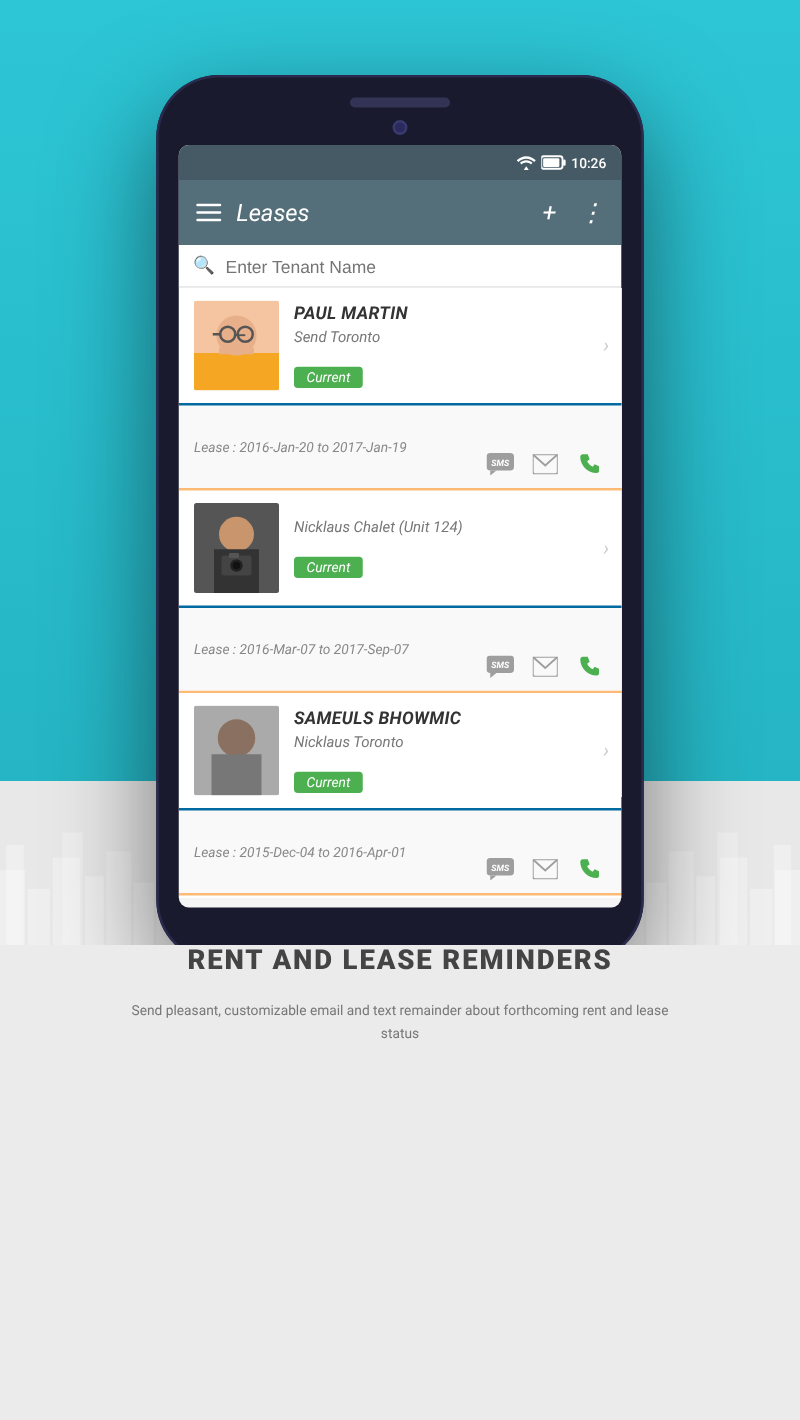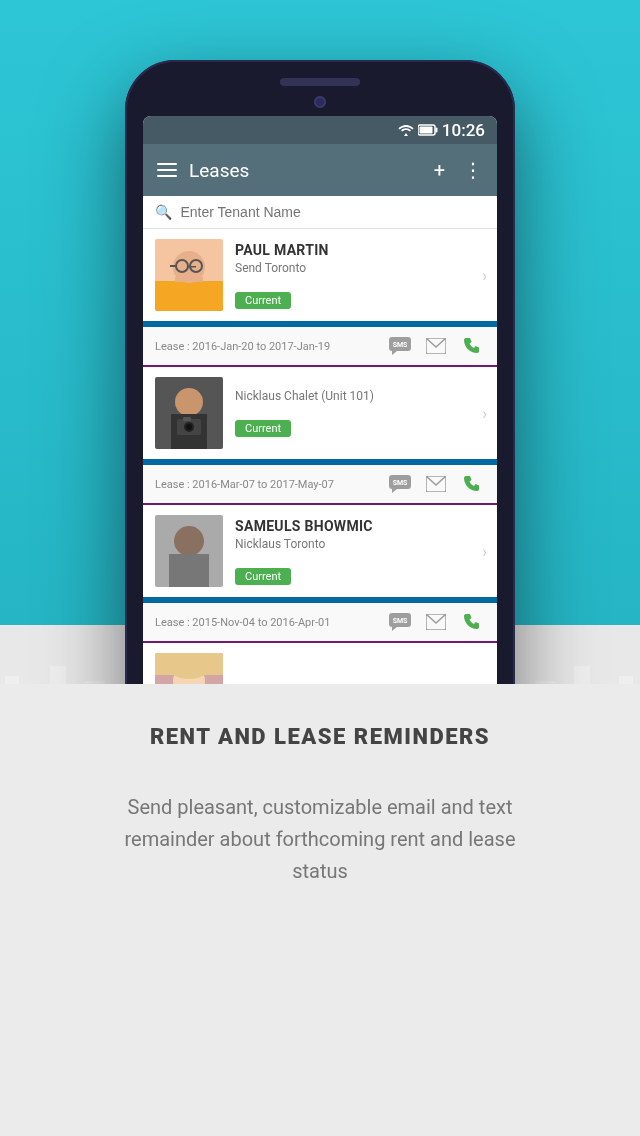--- a/index.html
+++ b/index.html
@@ -72,32 +72,33 @@
 
     .status-icons {
       display: flex;
       align-items: center;
       gap: 4px;
       margin-left: auto;
     }
 
     .status-time {
       color: white;
-      font-size: 17px;
+      font-size: 11px;
       font-weight: 500;
     }
 
     
     .toolbar {
       background: #546e7a;
       height: 52px;
       display: flex;
       align-items: center;
       padding: 8px 14px;
       gap: 12px;
+      font-style: italic;
     }
 
     .hamburger-icon {
       display: flex;
       flex-direction: column;
       gap: 4px;
       cursor: pointer;
     }
 
     .hamburger-icon span {
@@ -148,21 +149,22 @@
       font-size: 14px;
       color: #404040;
       width: 100%;
       background: transparent;
     }
 
     
     .leases-list {
       overflow-y: auto;
       height: calc(610px - 28px - 52px - 42px);
-      background: #701a75;
+      background: #fdba74;
+      font-style: italic;
     }
 
     
     .lease-item {
       background: white;
       margin-bottom: 2px;
     }
 
     .lease-main-row {
       display: flex;
@@ -209,21 +211,21 @@
       position: absolute;
       right: 10px;
       top: 50%;
       transform: translateY(-50%);
       color: #ccc;
       font-size: 16px;
     }
 
     .lease-footer-row {
       background: #f9f9f9;
-      border-top: 6px solid #0369a1;
+      border-top: 2px solid #0369a1;
       padding: 6px 12px;
       display: flex;
       align-items: center;
       justify-content: space-between;
     }
 
     .lease-date {
       font-size: 11px;
       color: #888;
     }
@@ -234,51 +236,50 @@
       align-items: center;
     }
 
     .action-icon {
       width: 26px;
       height: 26px;
       display: flex;
       align-items: center;
       justify-content: center;
       cursor: pointer;
+      margin-top: 28px;
     }
 
     
     .bottom-section {
       position: absolute;
       bottom: 0;
       left: 0;
       right: 0;
-      height: 452px;
+      height: 380px;
       background: #ebebeb;
       display: flex;
       flex-direction: column;
       align-items: center;
       justify-content: flex-start;
-      padding-top: 40px;
       text-align: center;
-      gap: 23px;
     }
 
     .bottom-title {
       font-size: 22px;
       font-weight: 900;
       color: #444;
       text-transform: uppercase;
       letter-spacing: 1.5px;
       margin-bottom: 18px;
       line-height: 1.2;
     }
 
     .bottom-desc {
-      font-size: 20px;
+      font-size: 11px;
       color: #777;
       line-height: 1.6;
       max-width: 480px;
       padding: 0 20px;
     }
 
     
     .buildings-left {
       position: absolute;
       left: 0;
@@ -439,28 +440,28 @@
       <rect width="68" height="72" fill="#555"></rect>
       <circle cx="34" cy="25" r="14" fill="#c8956c"></circle>
       <rect x="16" y="37" width="36" height="35" fill="#333"></rect>
       <rect x="22" y="42" width="24" height="16" rx="2" fill="#444"></rect>
       <circle cx="34" cy="50" r="5" fill="#222"></circle>
       <circle cx="34" cy="50" r="3" fill="#111"></circle>
       <rect x="28" y="40" width="8" height="4" rx="1" fill="#555"></rect>
     </svg>
         </div>
         <div class="lease-info">
-          <span class="property-name">Nicklaus Chalet (Unit 101)</span>
+          <span class="property-name">Nicklaus Chalet (Unit 124)</span>
           <span class="status-badge">Current</span>
         </div>
         <span class="chevron-right">›</span>
       </div>
 
       <div class="lease-footer-row">
-        <span class="lease-date">Lease : 2016-Mar-07 to 2017-May-07</span>
+        <span class="lease-date">Lease : 2016-Mar-07 to 2017-Sep-07</span>
         <div class="action-icons">
           <div class="action-icon">
             <svg width="22" height="18" viewBox="0 0 22 18">
               <rect x="0" y="0" width="22" height="14" rx="3" fill="#9e9e9e"></rect>
               <polygon points="3,14 3,18 8,14" fill="#9e9e9e"></polygon>
               <text x="11" y="10" text-anchor="middle" fill="white" font-size="7" font-weight="bold">SMS</text>
             </svg>
           </div>
           <div class="action-icon">
             <svg width="20" height="16" viewBox="0 0 20 16">
@@ -488,21 +489,21 @@
         </div>
         <div class="lease-info">
           <span class="tenant-name">SAMEULS BHOWMIC</span>
           <span class="property-name">Nicklaus Toronto</span>
           <span class="status-badge">Current</span>
         </div>
         <span class="chevron-right">›</span>
       </div>
 
       <div class="lease-footer-row">
-        <span class="lease-date">Lease : 2015-Nov-04 to 2016-Apr-01</span>
+        <span class="lease-date">Lease : 2015-Dec-04 to 2016-Apr-01</span>
         <div class="action-icons">
           <div class="action-icon">
             <svg width="22" height="18" viewBox="0 0 22 18">
               <rect x="0" y="0" width="22" height="14" rx="3" fill="#9e9e9e"></rect>
               <polygon points="3,14 3,18 8,14" fill="#9e9e9e"></polygon>
               <text x="11" y="10" text-anchor="middle" fill="white" font-size="7" font-weight="bold">SMS</text>
             </svg>
           </div>
           <div class="action-icon">
             <svg width="20" height="16" viewBox="0 0 20 16">

